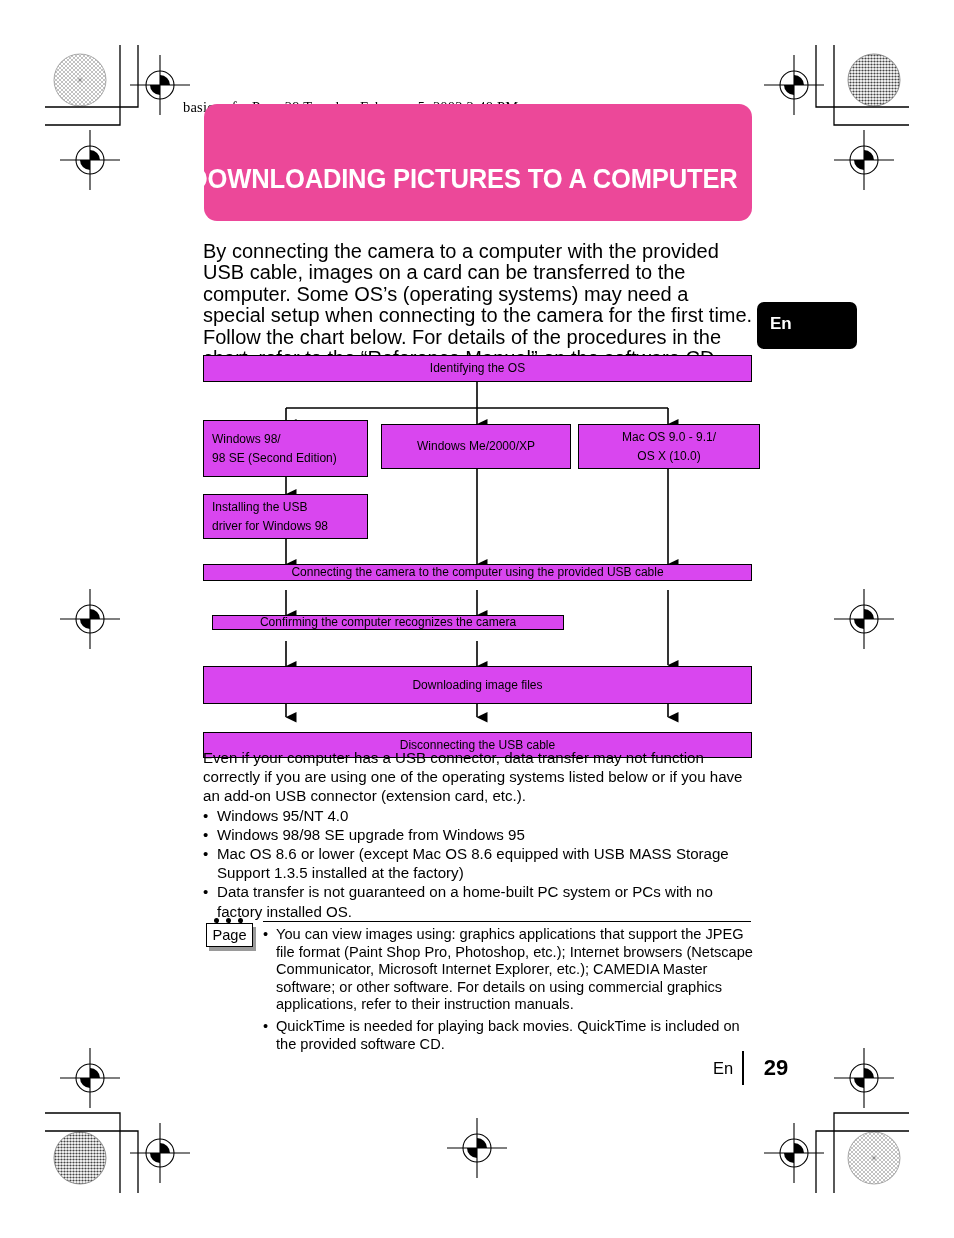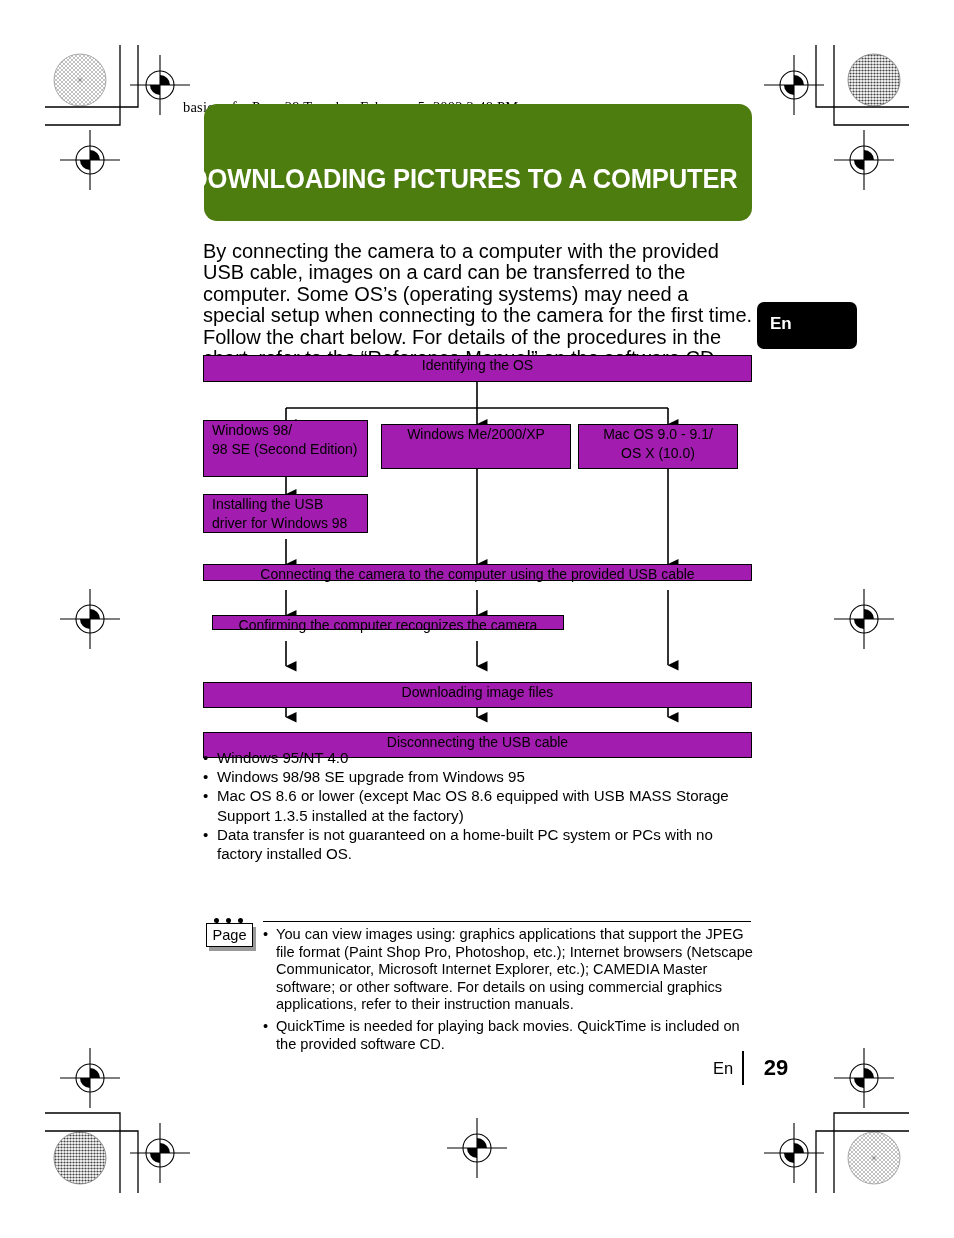--- a/index.html
+++ b/index.html
@@ -36,21 +36,21 @@
     color: #000;
   }
 
   
   .title-banner {
     position: absolute;
     left: 204px;
     top: 104px;
     width: 548px;
     height: 117px;
-    background: #4d7c0f;
+    background: #ec4899;
     border-radius: 13px;
     box-sizing: border-box;
   }
   .title-banner .title-text {
     position: absolute;
     right: 14px;
     bottom: 26px;
     color: #ffffff;
     font-family: "Liberation Sans Narrow", "Liberation Sans", sans-serif;
     font-weight: bold;
@@ -95,25 +95,25 @@
     position: absolute;
     left: 0;
     top: 0;
     width: 954px;
     height: 1238px;
   }
   .fbox {
     position: absolute;
     border: 1.6px solid #000;
     box-sizing: border-box;
-    background: #a21caf;
-    font-size: 14px;
+    background: #d946ef;
+    font-size: 12px;
     line-height: 19px;
     display: flex;
-    align-items: flex-start;
+    align-items: center;
   }
   .fbox.center { justify-content: center; text-align: center; }
   .fbox.left   { justify-content: flex-start; text-align: left; padding-left: 8px; }
 
   
   .notice {
     position: absolute;
     left: 203px;
     top: 748px;
     width: 553px;
@@ -347,47 +347,48 @@
 
 <div class="fbox left" style="left:203px; top:420px; width:165px; height:57px;">
   <span class="ml" style="white-space:pre-line;">Windows 98/
 98 SE (Second Edition)</span>
 </div>
 
 <div class="fbox center" style="left:381px; top:424px; width:190px; height:45px;">
   <span>Windows Me/2000/XP</span>
 </div>
 
-<div class="fbox center" style="left:578px; top:424px; width:160px; height:45px;">
+<div class="fbox center" style="left:578px; top:424px; width:182px; height:45px;">
   <span style="white-space:pre-line;">Mac OS 9.0 - 9.1/
 OS X (10.0)</span>
 </div>
 
-<div class="fbox left" style="left:203px; top:494px; width:165px; height:39px;">
+<div class="fbox left" style="left:203px; top:494px; width:165px; height:45px;">
   <span style="white-space:pre-line;">Installing the USB
 driver for Windows 98</span>
 </div>
 
 <div class="fbox center" style="left:203px; top:564px; width:549px; height:17px;">
   <span>Connecting the camera to the computer using the provided USB cable</span>
 </div>
 
 <div class="fbox center" style="left:212px; top:615px; width:352px; height:15px;">
   <span>Confirming the computer recognizes the camera</span>
 </div>
 
-<div class="fbox center" style="left:203px; top:666px; width:549px; height:26px;margin-top:16px;">
+<div class="fbox center" style="left:203px; top:666px; width:549px; height:38px;">
   <span>Downloading image files</span>
 </div>
 
 <div class="fbox center" style="left:203px; top:717px; width:549px; height:26px;margin-top:15px;">
   <span>Disconnecting the USB cable</span>
 </div>
 
 <div class="notice">
+  <p>Even if your computer has a USB connector, data transfer may not function correctly if you are using one of the operating systems listed below or if you have an add-on USB connector (extension card, etc.).</p>
   <div class="bullet-row">
     <span class="dot">•</span>
     <span class="txt">Windows 95/NT 4.0</span>
   </div>
   <div class="bullet-row">
     <span class="dot">•</span>
     <span class="txt">Windows 98/98 SE upgrade from Windows 95</span>
   </div>
   <div class="bullet-row">
     <span class="dot">•</span>

